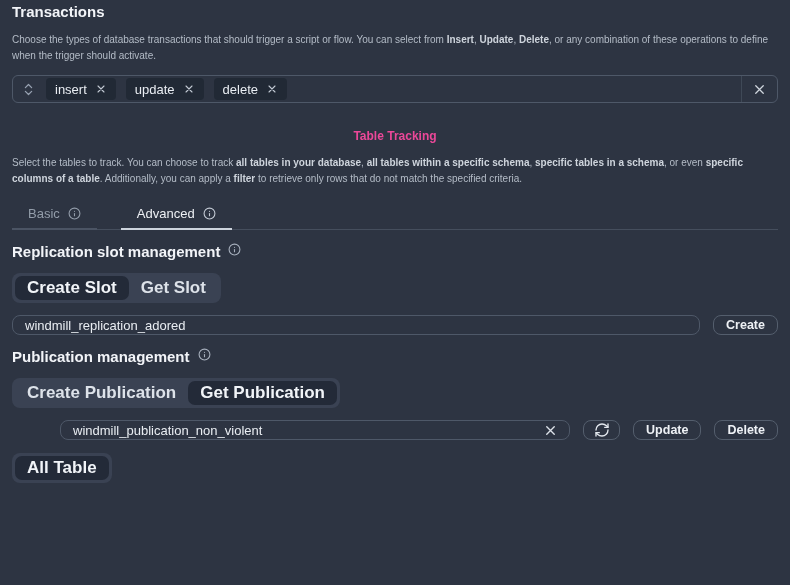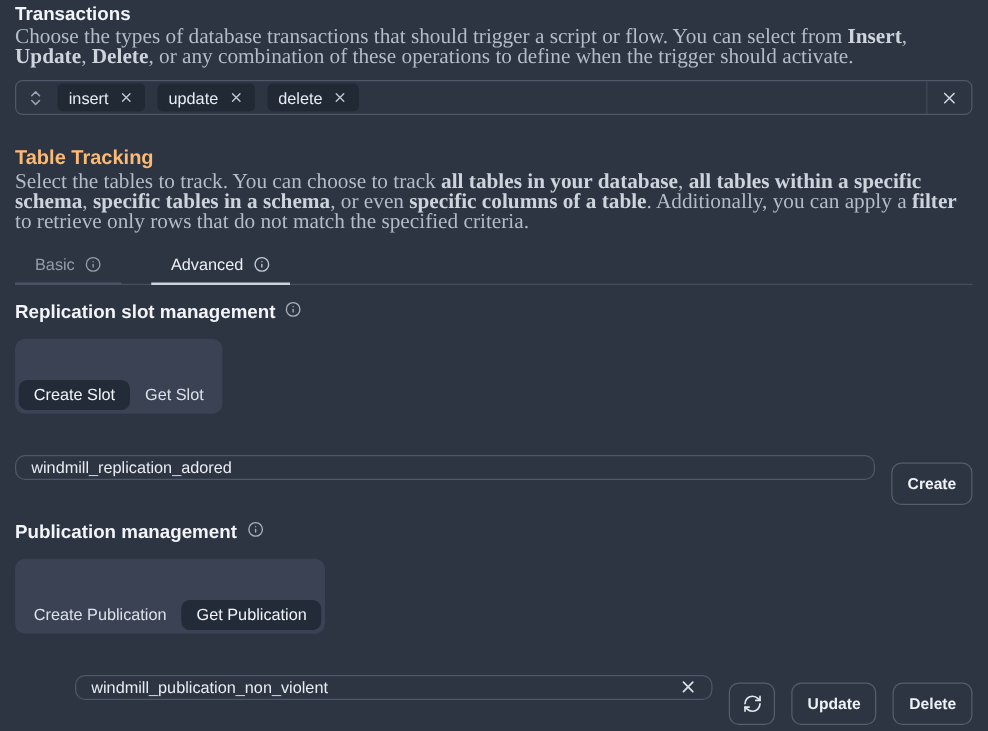--- a/index.html
+++ b/index.html
@@ -6,23 +6,23 @@
   body{
     width:790px;height:585px;overflow:hidden;
     background:#2d3442;
     font-family:"Liberation Sans",sans-serif;
     color:#e9edf2;
     -webkit-font-smoothing:antialiased;
   }
   .page{padding:0 12px;}
 
   .h-main{margin:0;padding-top:3px;font-size:15px;font-weight:700;color:#f2f4f8;}
-  .h-sub{margin:26px 0 0;font-size:16px;font-weight:700;color:#fdba74;}
-
-  .desc{margin:1px 0 0;font-size:17px;line-height:16px;color:#b4bcc7;font-family:Liberation Serif, serif;}
+  .h-sub{margin:26px 0 0;font-size:12px;font-weight:700;color:#ec4899;text-align:center;}
+
+  .desc{margin:12px 0 0;font-size:10px;line-height:16px;color:#b4bcc7;}
   .desc b{color:#ced4dc;font-weight:700;}
 
   
   .multiselect{
     margin-top:11px;height:28px;box-sizing:border-box;
     border:1px solid #4e5868;border-radius:6px;
     display:flex;align-items:center;gap:10px;
     padding:0 10px 0 8px;cursor:pointer;
   }
   .ms-chevrons{color:#98a2b2;display:flex;flex:0 0 auto;}
@@ -53,42 +53,42 @@
   .sec-head h3{margin:0;font-size:15px;font-weight:700;color:#f2f4f8;}
   .sec-head .info{color:#a7b0bd;display:flex;cursor:pointer;}
 
   
   .seg{
     margin-top:13px;display:inline-flex;align-items:center;
     background:#3a4253;border-radius:8px;padding:3px;
   }
   .seg-btn{
     border:none;background:transparent;
-    color:#dde2e9;font-size:13px;font-weight:400;font-family:inherit;
-    padding:5px 12px;border-radius:7px;cursor:pointer;line-height:14px;margin-top:30px;
+    color:#dde2e9;font-size:17px;font-weight:700;font-family:inherit;
+    padding:5px 12px;border-radius:7px;cursor:pointer;line-height:14px;
   }
   .seg-btn.selected{background:#232a38;color:#f1f4f8;}
 
   
   .row{margin-top:12px;display:flex;align-items:center;gap:13px;}
   .input-wrap{flex:1;position:relative;display:flex;align-items:center;}
   .text-input{
     flex:1;height:20px;box-sizing:border-box;width:100%;
     background:transparent;border:1px solid #4e5868;border-radius:8px;
     padding:0 12px;color:#e9edf2;font-size:13px;font-family:inherit;outline:none;
   }
   .text-input.has-clear{padding-right:36px;margin-left:48px;}
   .input-clear{
     position:absolute;right:12px;color:#dde2e9;display:flex;cursor:pointer;
   }
   .btn{
-    height:34px;box-sizing:border-box;flex:0 0 auto;
+    height:20px;box-sizing:border-box;flex:0 0 auto;
     background:transparent;border:1px solid #545e6d;border-radius:8px;
     color:#eef1f5;font-size:12.5px;font-weight:600;font-family:inherit;
-    padding:0 12px;cursor:pointer;margin-top:27px;
+    padding:0 12px;cursor:pointer;
   }
   .icon-btn{width:37px;display:flex;align-items:center;justify-content:center;padding:0;color:#e3e8ee;}
 </style>
 </head>
 <body>
 
 <div class="page">
 
   
   <h2 class="h-main">Transactions</h2>
@@ -219,16 +219,15 @@
             <path d="M8 16H3v5"></path>
           </svg>
       </span>
     </button>
     <button class="btn">Update</button>
     <button class="btn">Delete</button>
   </div>
 
   <div class="seg">
     <button class="seg-btn selected">All Table</button>
-    <button class="seg-btn">Specific Tables</button>
   </div>
 
 </div>
 
 </body></html>

